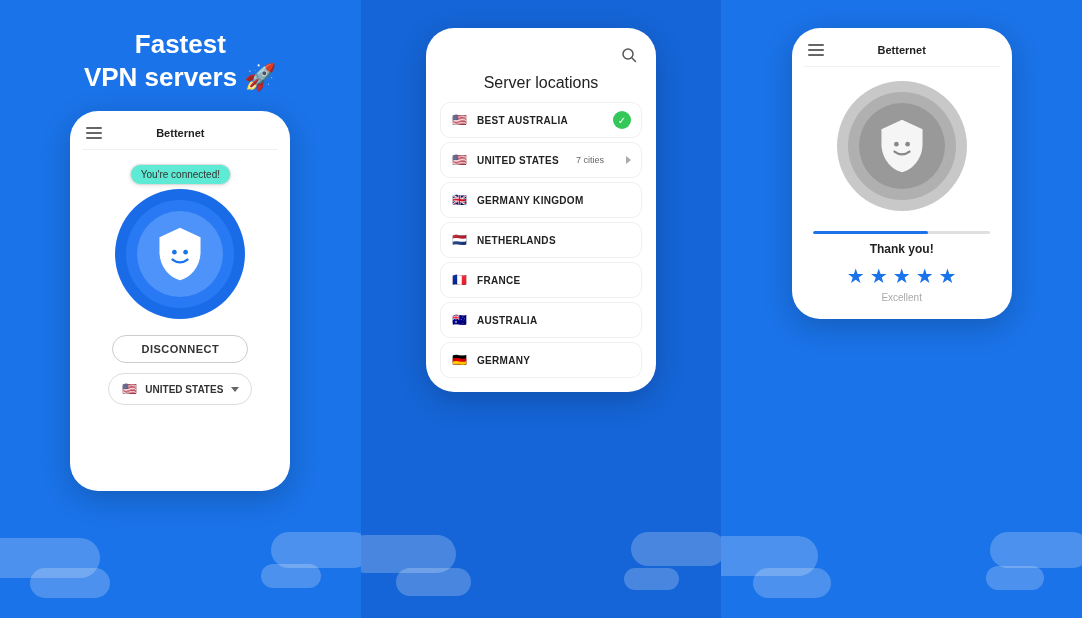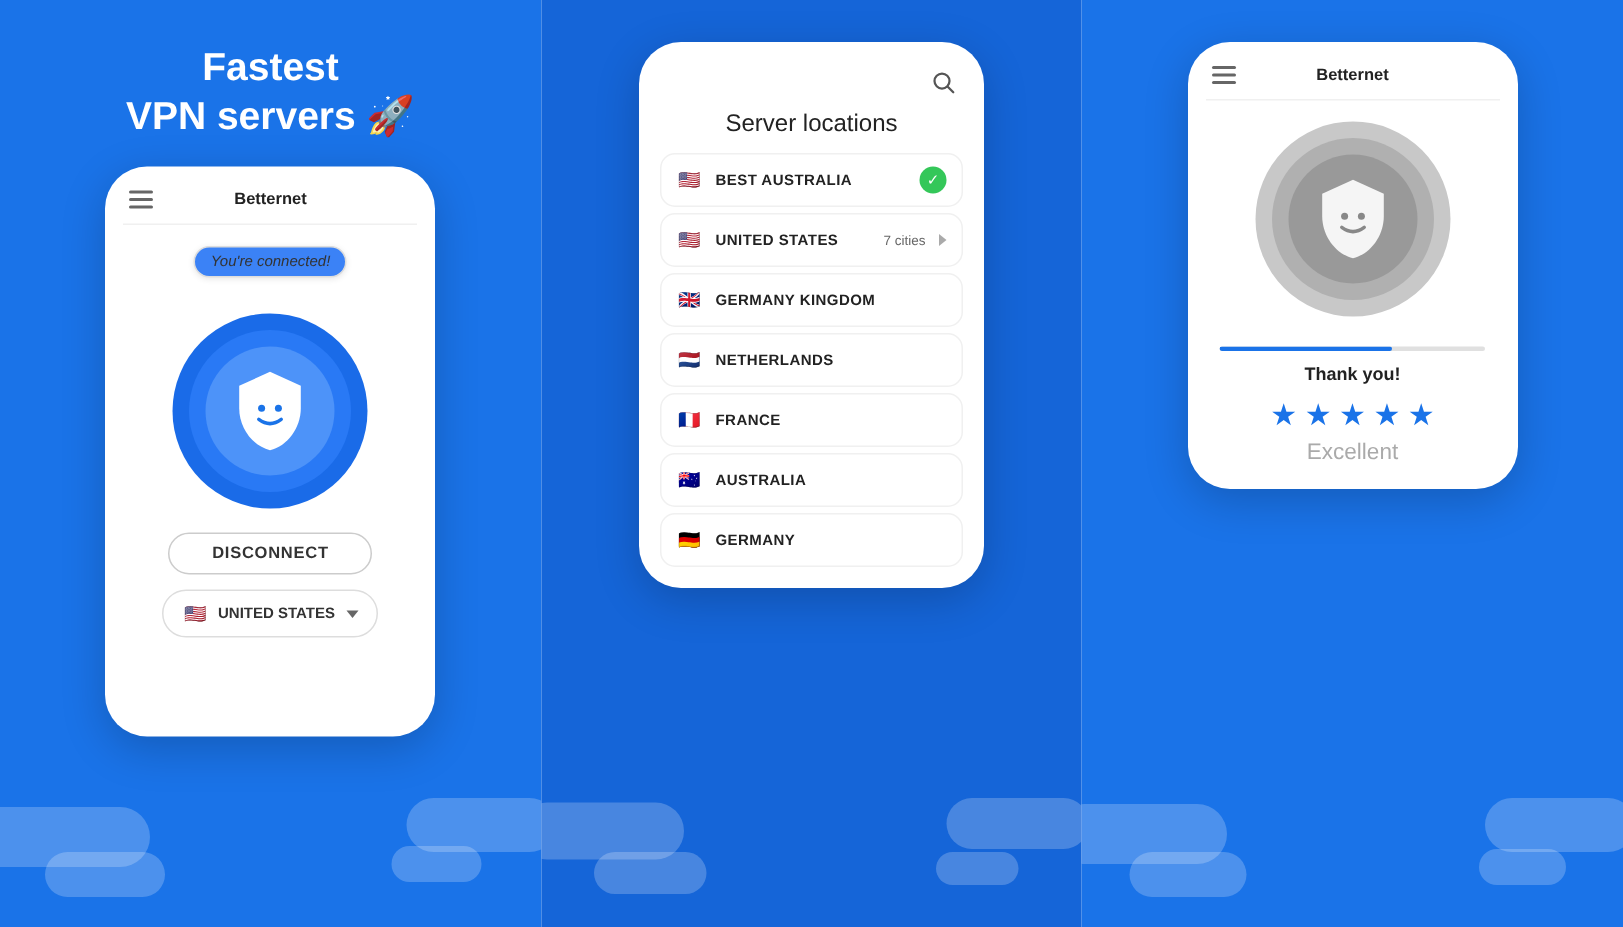--- a/index.html
+++ b/index.html
@@ -77,29 +77,28 @@
       border-radius: 1px;
     }
 
     .phone-app-title {
       font-size: 11px;
       font-weight: 600;
       color: #222;
     }
 
     .connected-badge {
-      background: #3b82f6;
+      background: #5eead4;
       border: 1px solid #ddd;
       border-radius: 20px;
       padding: 4px 10px;
       font-size: 10px;
       color: #333;
-      margin: 14px 0 24px;
+      margin: 14px 0 4px;
       box-shadow: 0 1px 4px rgba(0,0,0,0.1);
-      font-style: italic;
     }
 
     .shield-container {
       position: relative;
       width: 130px;
       height: 130px;
       display: flex;
       align-items: center;
       justify-content: center;
       margin-bottom: 16px;
@@ -244,21 +243,21 @@
       font-size: 10px;
       font-weight: 600;
       color: #222;
       flex: 1;
       letter-spacing: 0.3px;
     }
 
     .cities-badge {
       font-size: 9px;
       color: #666;
-      margin-right: 1px;
+      margin-right: 14px;
     }
 
     .check-green {
       width: 18px;
       height: 18px;
       background: #34c759;
       border-radius: 50%;
       display: flex;
       align-items: center;
       justify-content: center;
@@ -351,21 +350,21 @@
       gap: 5px;
       margin-bottom: 4px;
     }
 
     .star {
       color: #1a73e8;
       font-size: 20px;
     }
 
     .excellent-text {
-      font-size: 15px;
+      font-size: 10px;
       color: #aaa;
     }
 
     
     .cloud-blob {
       position: absolute;
       background: rgba(255,255,255,0.22);
       border-radius: 50px;
     }
   </style>

